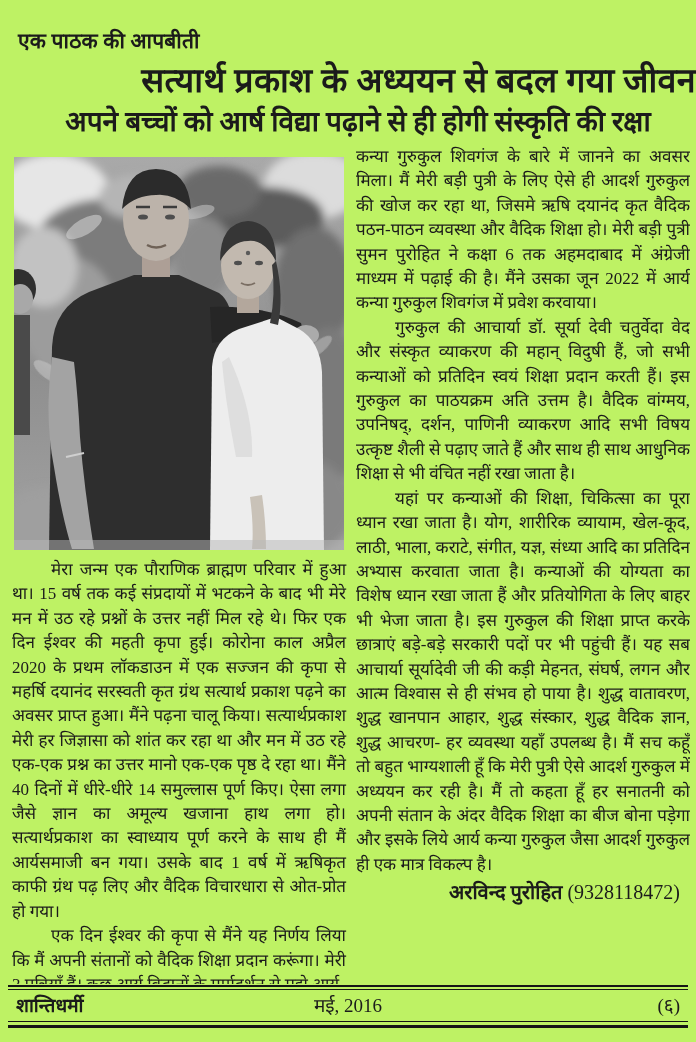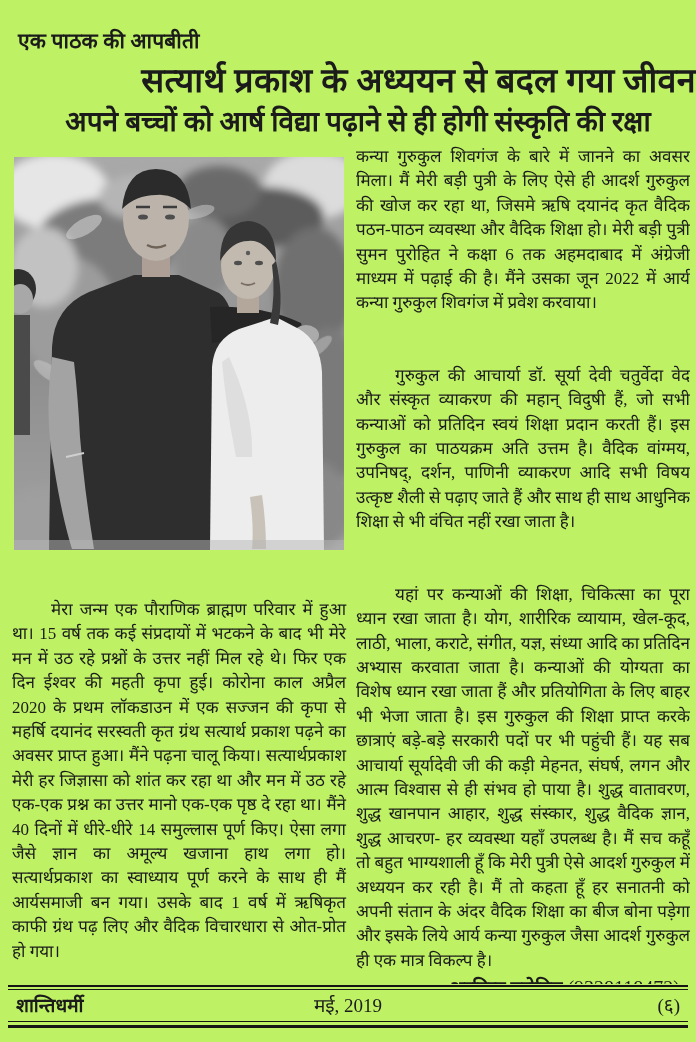--- a/index.html
+++ b/index.html
@@ -33,21 +33,21 @@
   .col { flex:1 1 0; }
   .photo-figure {
     width:330px; height:393px; margin:12px 0 8px 2px;
     background:#b9b9b9; overflow:hidden;
   }
   .photo-figure svg { display:block; width:100%; height:100%; }
   .para {
     font-size:17px; line-height:24.4px;
     text-align:justify; text-justify:inter-word;
   }
-  .para.indent { text-indent:2.3em;margin-top:48px; }
+  .para.indent { text-indent:2.3em; }
   .author-block {
     margin-top:2px; text-align:right; padding-right:10px;
     font-size:20px; line-height:27.5px;
   }
   .author-name { font-weight:bold; }
   .footer {
     position:absolute; left:8px; right:8px; bottom:14px;
   }
   .rule-top { height:5px; border-top:2px solid #161616; border-bottom:1px solid #161616; }
   .footer-row {
@@ -162,19 +162,19 @@
 
       </div>
     </div>
 
   </div>
 
   <div class="footer">
     <div class="rule-top"></div>
     <div class="footer-row">
       <span class="footer-journal">शान्तिधर्मी</span>
-      <span class="footer-date">मई, 2019</span>
+      <span class="footer-date">मई, 2016</span>
       <span class="footer-page">(६)</span>
     </div>
     <div class="rule-bottom"></div>
   </div>
 
 </div>
 
 </body></html>

